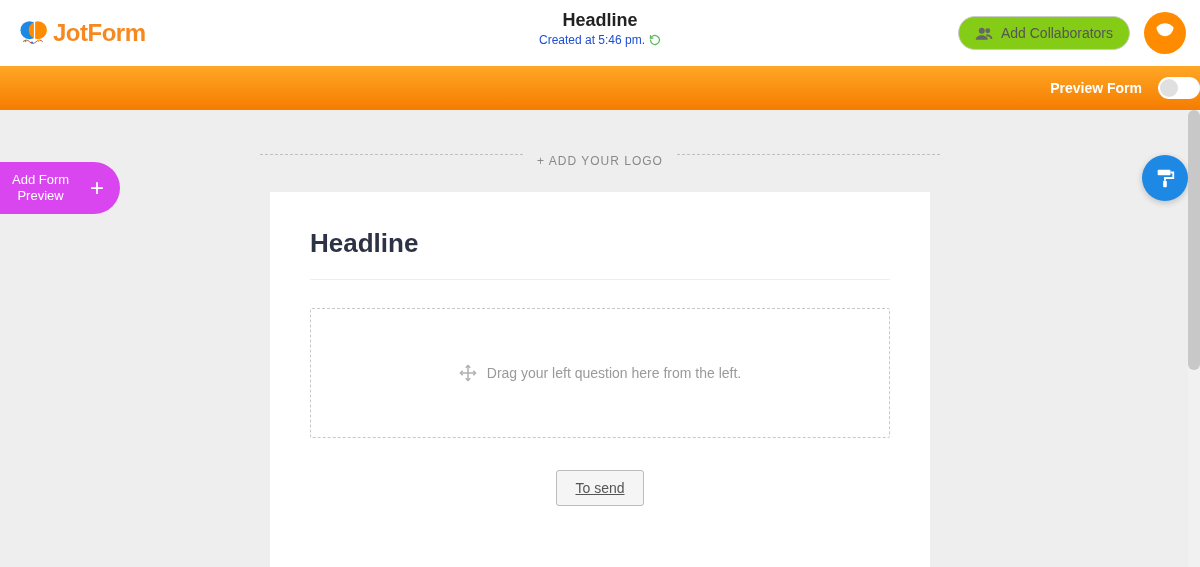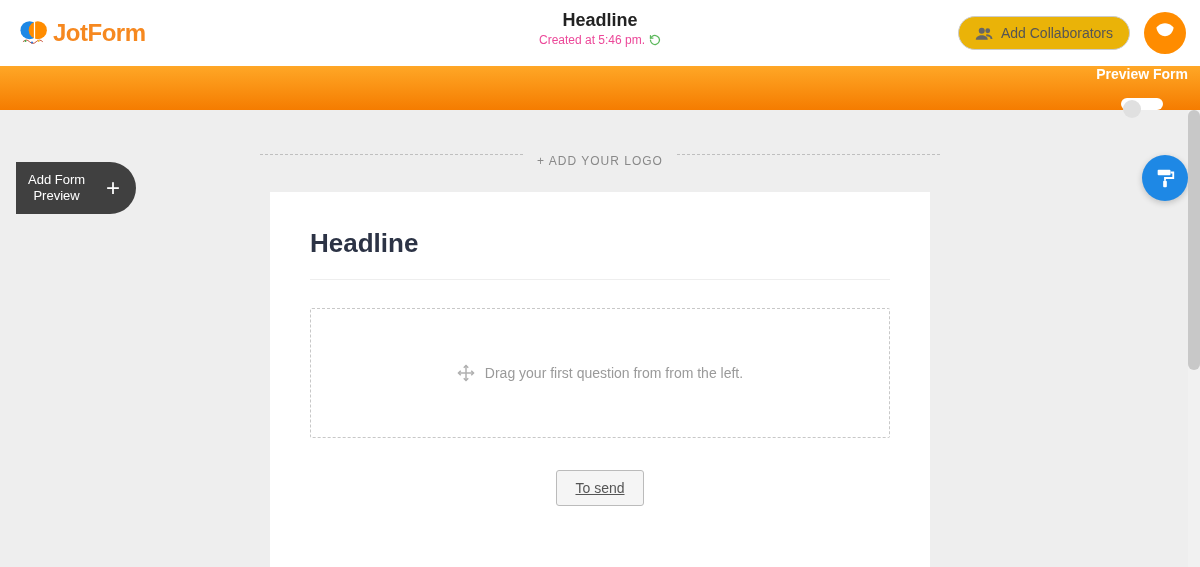--- a/index.html
+++ b/index.html
@@ -39,42 +39,42 @@
     transform: translateX(-50%);
     text-align: center;
   }
   .center-title h1 {
     font-size: 18px;
     font-weight: 600;
     color: #222;
   }
   .center-title .sub {
     font-size: 12px;
-    color: #ec4899;
+    color: #1d4ed8;
     margin-top: 2px;
     display:flex; align-items:center; justify-content:center; gap:4px;
   }
   .center-title .sub svg { vertical-align: middle; }
   .top-right {
     margin-left: auto;
     display: flex;
     align-items: center;
     gap: 14px;
     padding-right: 14px;
   }
   .collab-btn {
     display: flex;
     align-items: center;
     gap: 8px;
     border: 1px solid #ccc;
     border-radius: 20px;
     padding: 8px 16px;
     font-size: 14px;
     color: #555;
-    background: #eab308;
+    background: #84cc16;
     cursor: pointer;
   }
   .collab-btn svg { color: #666; }
   .avatar {
     width: 42px;
     height: 42px;
     border-radius: 50%;
     background: #ff8c00;
     display:flex;align-items:center;justify-content:center;
   }
@@ -103,23 +103,22 @@
     font-weight: 500;
   }
   .nav-tab.active {
     background: rgba(255,255,255,0.22);
   }
   .nav-right {
     margin-left: auto;
     display: flex;
     align-items: center;
     gap: 16px;
-    padding-right: 12px;
+    padding-right: 0;
     color: #fff;
-    flex-direction: column;
   }
   .preview-label { font-size: 14px; font-weight:600; }
   .toggle {
     width: 42px;
     height: 22px;
     background: #fff;
     border-radius: 11px;
     position: relative;
     cursor: pointer;
   }
@@ -132,22 +131,22 @@
     top:2px; left:2px;
   }
   .content {
     position: relative;
     height: calc(567px - 66px - 44px);
     overflow: hidden;
   }
   .add-element {
     position: absolute;
     top: 52px;
-    left: 16px;
-    background: #404040;
+    left: 0;
+    background: #d946ef;
     color: #fff;
     border-radius: 0 28px 28px 0;
     display:flex; align-items:center;
     padding: 10px 16px 10px 12px;
     gap: 10px;
     font-size:13px;
     cursor:pointer;
     text-align:center;
     line-height:1.2;
     height:52px;
@@ -316,21 +315,21 @@
     <h2>Headline</h2>
     <div class="drop-area">
       <svg width="18" height="18" viewBox="0 0 24 24" fill="none" stroke="#b0b0b0" stroke-width="2">
           <polyline points="12 2 12 22"></polyline>
           <polyline points="2 12 22 12"></polyline>
           <polyline points="9 5 12 2 15 5"></polyline>
           <polyline points="9 19 12 22 15 19"></polyline>
           <polyline points="5 9 2 12 5 15"></polyline>
           <polyline points="19 9 22 12 19 15"></polyline>
         </svg>
-      <span>Drag your first question from from the left.</span>
+      <span>Drag your left question here from the left.</span>
     </div>
     <div class="submit-row">
       <button class="submit-btn"><span>To send</span></button>
     </div>
   </div>
 
   <div class="scrollbar-sim">
     <div class="scrollbar-thumb"></div>
   </div>
 </div>

